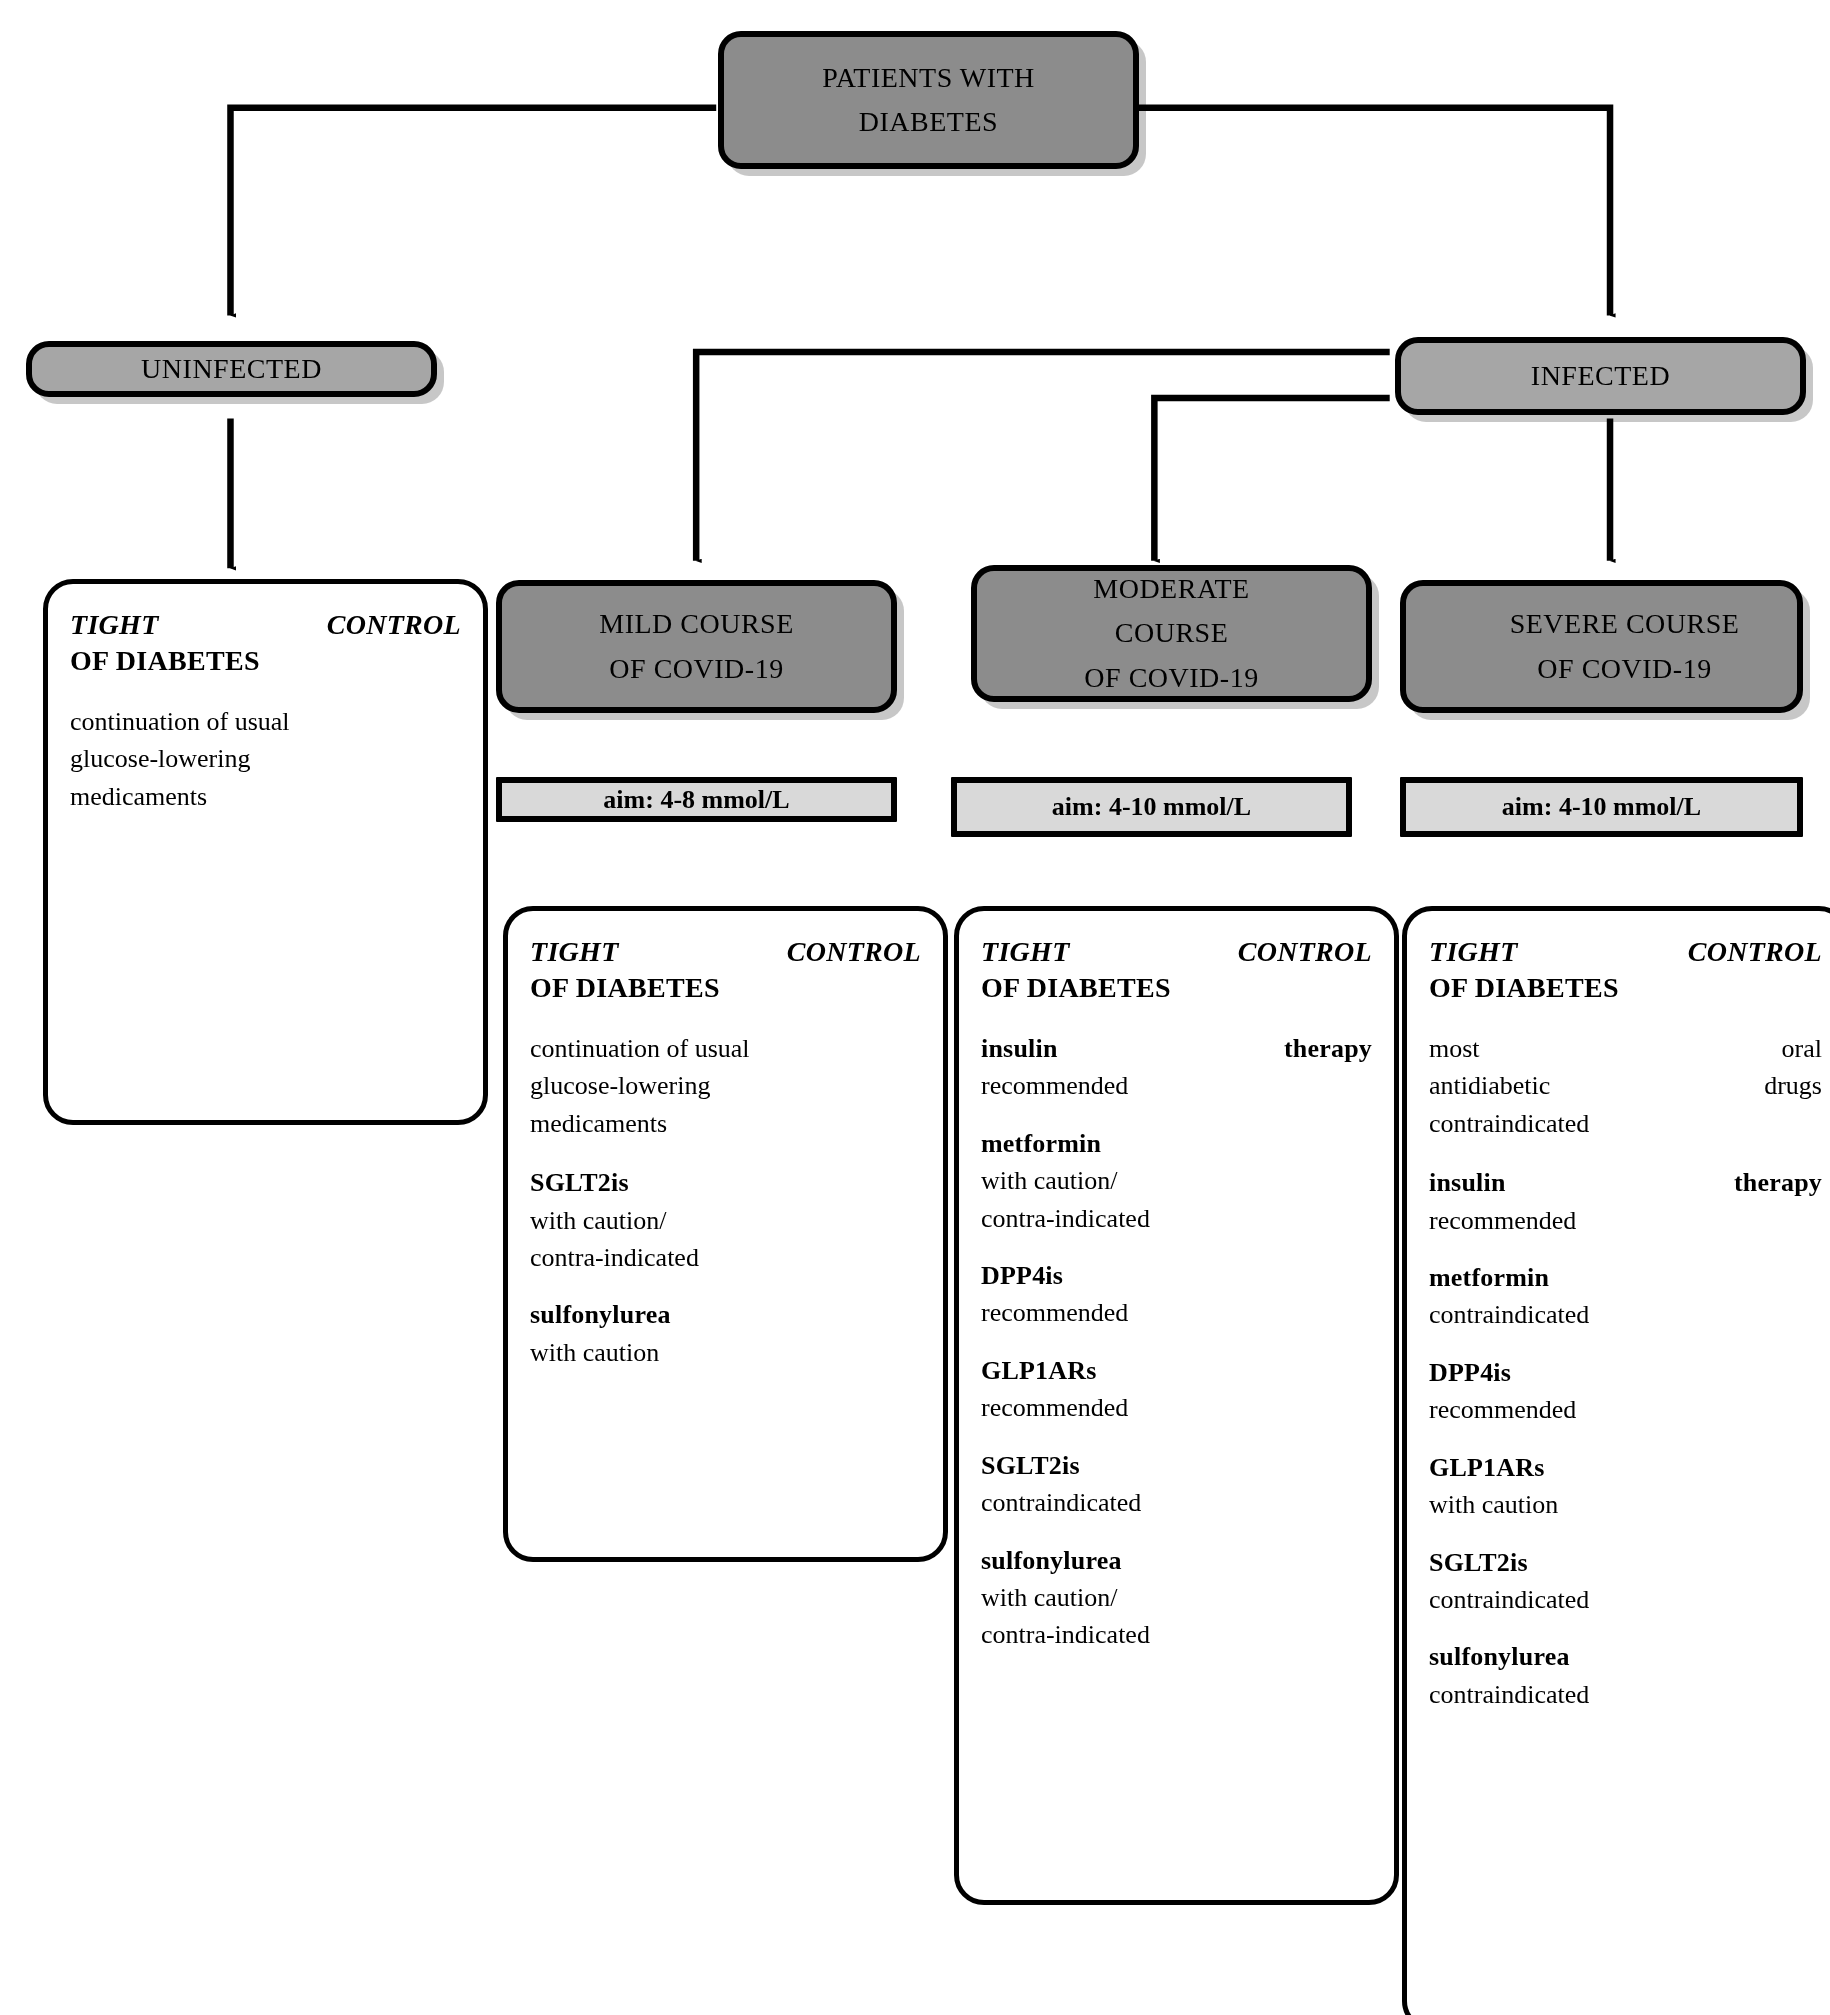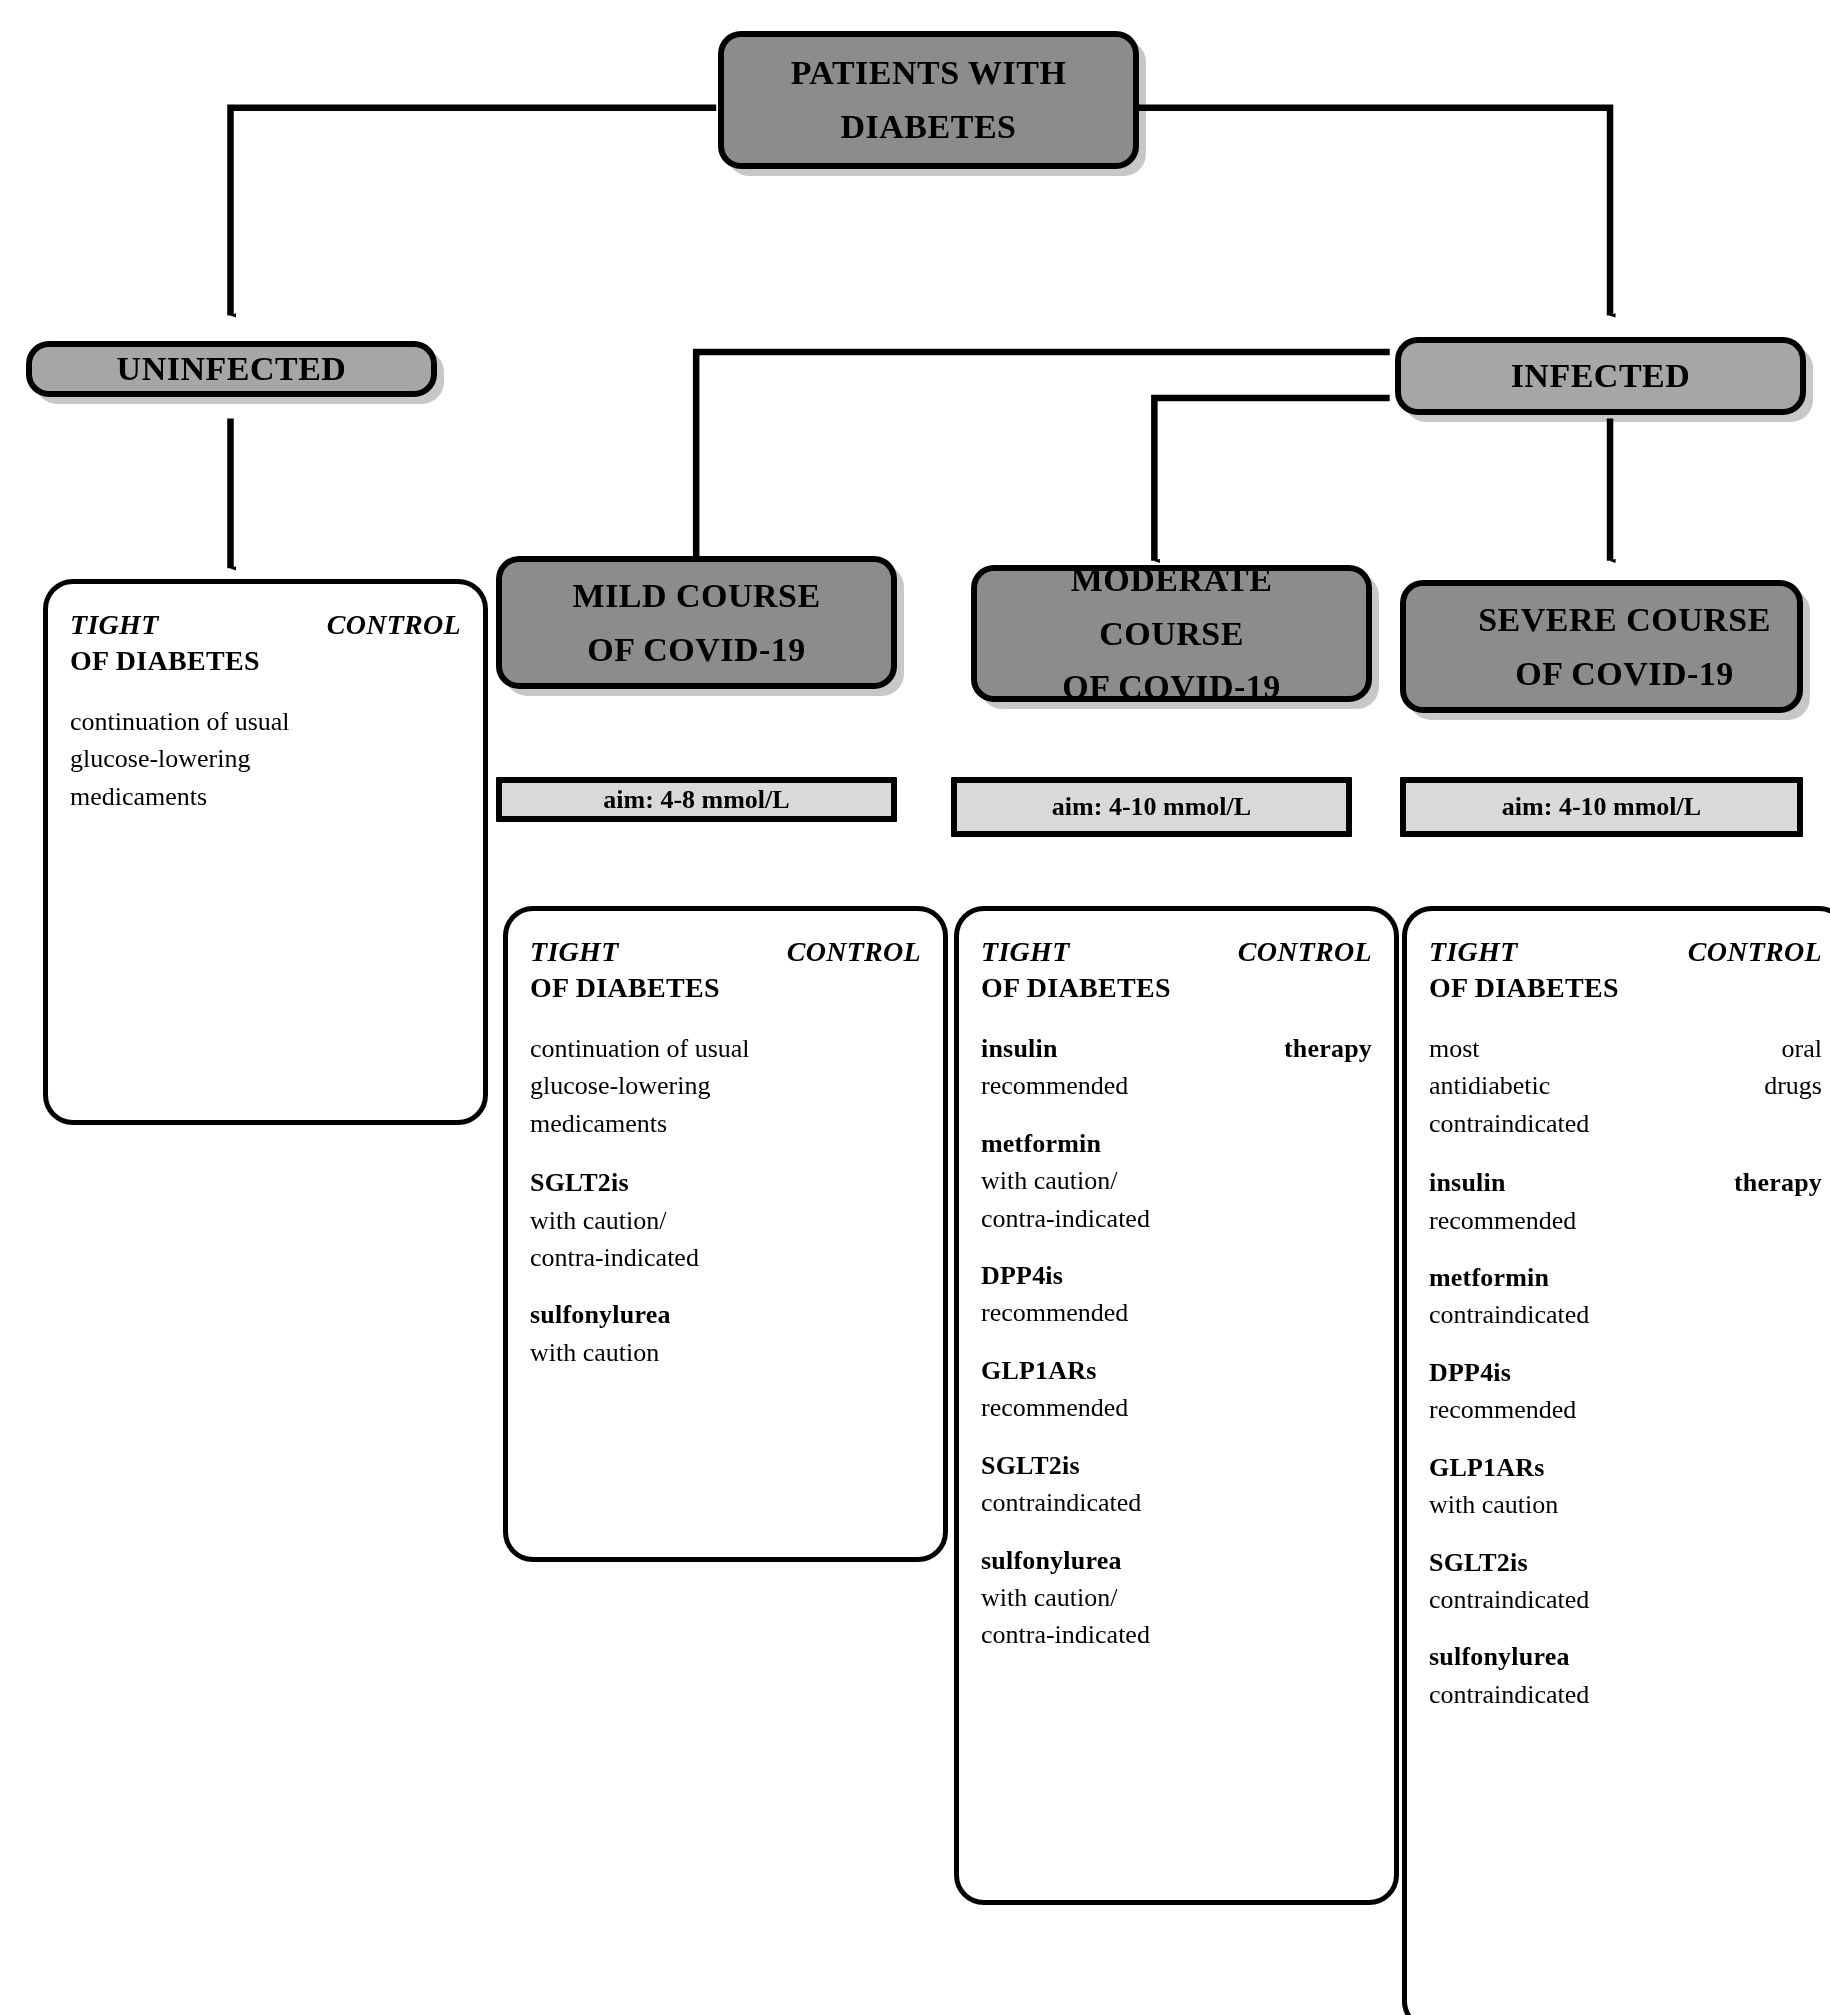--- a/index.html
+++ b/index.html
@@ -37,22 +37,22 @@
   .hdr{
     background:#8c8c8c;
     border:6.5px solid #000;
     border-radius:23px;
     box-shadow:8px 8px 0 -1px rgba(0,0,0,0.22);
     text-align:center;
   }
   .hdr.lighter{ background:#a6a6a6; }
 
   .hdr-line{
-    font-weight:bold;
-    font-size:34px;
+    font-weight:normal;
+    font-size:28px;
     letter-spacing:0.5px;
     line-height:1.58;
     white-space:nowrap;
   }
 
   
   .aim{
     background:#d9d9d9;
     border:6.5px solid #000;
     border-radius:1px;
@@ -149,21 +149,21 @@
   </div>
 
   <div class="node hdr lighter" style="left:26px; top:341px; width:411px; height:56px;">
     <span class="hdr-line">UNINFECTED</span>
   </div>
 
   <div class="node hdr lighter" style="left:1395px; top:337px; width:411px; height:78px;">
     <span class="hdr-line">INFECTED</span>
   </div>
 
-  <div class="node hdr" style="left:496px; top:556px; width:401px; height:133px;">
+  <div class="node hdr" style="left:496px; top:580px; width:401px; height:133px;">
     <span class="hdr-line">MILD COURSE</span>
     <span class="hdr-line">OF COVID-19</span>
   </div>
 
   <div class="node hdr" style="left:971px; top:565px; width:401px; height:137px;">
     <span class="hdr-line">MODERATE</span>
     <span class="hdr-line">COURSE</span>
     <span class="hdr-line">OF COVID-19</span>
   </div>
 

